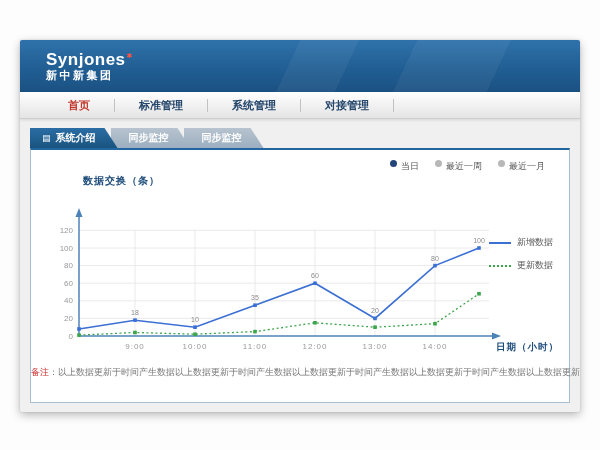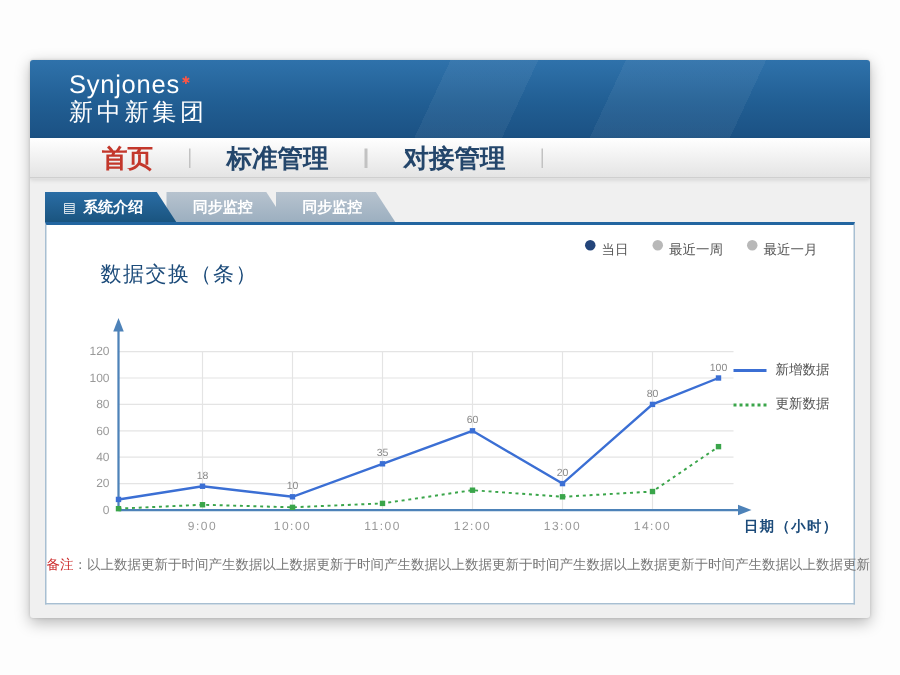--- a/index.html
+++ b/index.html
@@ -15,38 +15,38 @@
   
   .header{
     height:52px;position:relative;display:flex;align-items:center;
     background:linear-gradient(180deg,#2f72ab 0%,#215e93 55%,#1b5183 100%);
   }
   .header::after{
     content:"";position:absolute;inset:0;pointer-events:none;
     background:linear-gradient(115deg,transparent 48%,rgba(255,255,255,.05) 48%,rgba(255,255,255,.05) 58%,transparent 58%,transparent 68%,rgba(255,255,255,.05) 68%,rgba(255,255,255,.05) 84%,transparent 84%);
   }
   .logo{margin-left:26px;color:#fff;line-height:1.1;position:relative;z-index:1;}
-  .logo-l1{font-size:17px;font-weight:normal;letter-spacing:.5px;}
+  .logo-l1{font-size:17px;font-weight:bold;letter-spacing:.5px;}
   .logo-mark{color:#ff5544;font-size:7px;vertical-align:super;margin-left:1px;}
-  .logo-l2{font-size:16px;font-weight:normal;letter-spacing:2.5px;text-align:right;}
+  .logo-l2{font-size:11px;font-weight:bold;letter-spacing:2.5px;}
   .app-title{color:#fff;font-size:15px;margin-left:16px;margin-top:12px;letter-spacing:1.5px;z-index:1;}
   .user-pill{
     margin-left:auto;margin-right:16px;display:flex;align-items:center;gap:17px;
     border:1px solid rgba(255,255,255,.55);border-radius:11px;padding:3px 13px;
     background:rgba(255,255,255,.05);z-index:1;
   }
   .pill-item{display:flex;align-items:center;gap:4px;color:#fff;font-size:9.5px;cursor:pointer;white-space:nowrap;}
   .pill-item svg{width:9px;height:9px;display:block;}
   
   .nav{
     height:26px;background:linear-gradient(#ffffff,#e4e4e4);
     border-bottom:1px solid #cfcfcf;display:flex;align-items:center;
     padding-left:24px;box-shadow:0 1px 3px rgba(0,0,0,.12);position:relative;z-index:2;
   }
-  .nav-item{font-size:17px;font-weight:bold;color:#24466b;padding:0 24px;cursor:pointer;white-space:nowrap;}
+  .nav-item{font-size:11px;font-weight:bold;color:#24466b;padding:0 24px;cursor:pointer;white-space:nowrap;}
   .nav-item.active{color:#c3372b;}
   .nav-sep{width:1px;height:13px;background:#c2c2c2;}
   
   .content{padding-top:9px;}
   .tabs{display:flex;margin-left:10px;height:20px;position:relative;}
   .tab{
     height:20px;color:#fff;font-size:10px;font-weight:bold;
     padding:0 22px 0 12px;display:flex;align-items:center;gap:5px;cursor:pointer;
     clip-path:polygon(0 0,calc(100% - 13px) 0,100% 100%,0 100%);position:relative;
   }
@@ -56,21 +56,21 @@
   
   .panel{
     margin:0 10px;background:#fff;border:1px solid #a8bfd2;border-top:2px solid #2265a0;
     height:252px;position:relative;
   }
   .filter-row{display:flex;justify-content:flex-end;gap:16px;padding:10px 24px 0 0;}
   .filter{display:flex;gap:4px;font-size:9px;color:#555;cursor:pointer;}
   .dot{width:7px;height:7px;border-radius:50%;}
   .dot.sel{background:#24457a;}
   .dot.unsel{background:#b8b8b8;}
-  .y-title{margin:1px 0 0 36px;font-size:14px;font-weight:normal;color:#1c4b7a;letter-spacing:1px;}
+  .y-title{margin:1px 0 0 52px;font-size:10px;font-weight:bold;color:#1c4b7a;letter-spacing:1px;}
   .chart-wrap{position:relative;margin-left:10px;margin-top:2px;}
   .chart-wrap svg{display:block;}
   .tick{font-size:8px;fill:#999;}
   .xtick{font-size:8px;fill:#999;letter-spacing:1px;}
   .ptlabel{font-size:7px;fill:#8a8a8a;}
   .xlabel{font-size:9.5px;font-weight:bold;fill:#1c4b7a;letter-spacing:1px;}
   .legend{position:absolute;right:16px;top:46px;display:flex;flex-direction:column;gap:10px;}
   .legend-item{display:flex;align-items:center;gap:6px;font-size:9px;color:#555;}
   .legend-line{width:22px;border-top:2px solid;}
   .legend-line.dotted{border-top-style:dotted;}
@@ -90,20 +90,21 @@
       <div class="logo-l2">新中新集团</div>
     </div>
 
   </div>
 
   <div class="nav">
       <span class="nav-item active">首页</span>
       <span class="nav-sep"></span>
       <span class="nav-item">标准管理</span>
       <span class="nav-sep"></span>
+      <span class="nav-item">系统管理</span>
       <span class="nav-sep"></span>
       <span class="nav-item">对接管理</span>
       <span class="nav-sep"></span>
     </div>
 
   <div class="content">
     <div class="tabs">
         <div class="tab active" style="z-index: 3;">
           <span class="tab-icon">▤</span>
           <span>系统介绍</span>

